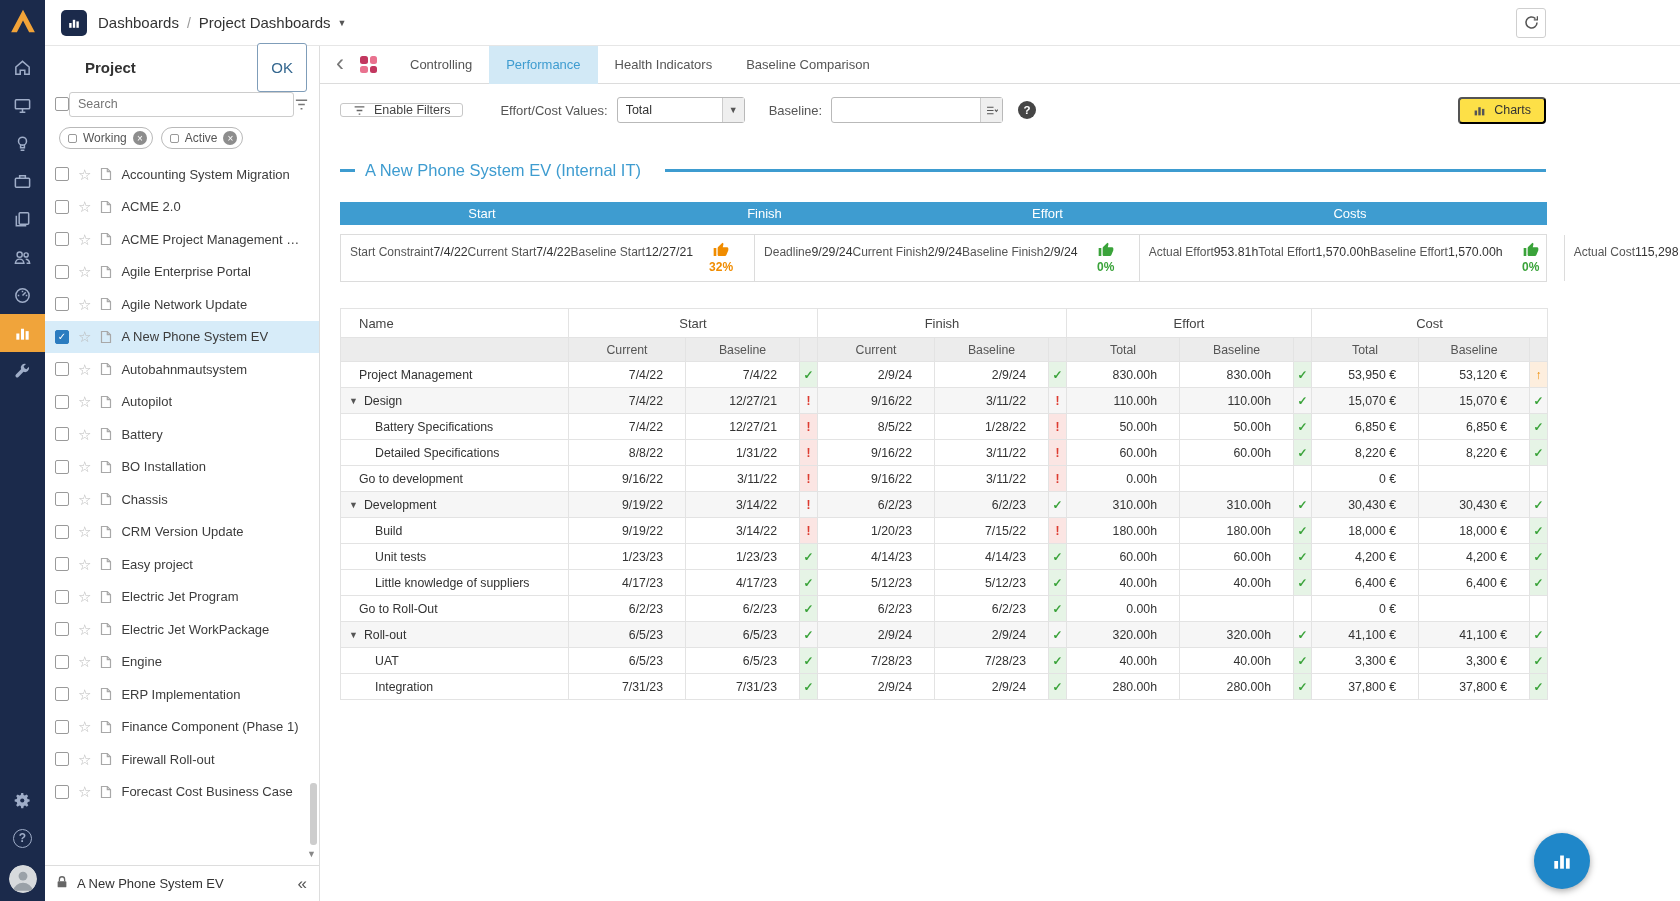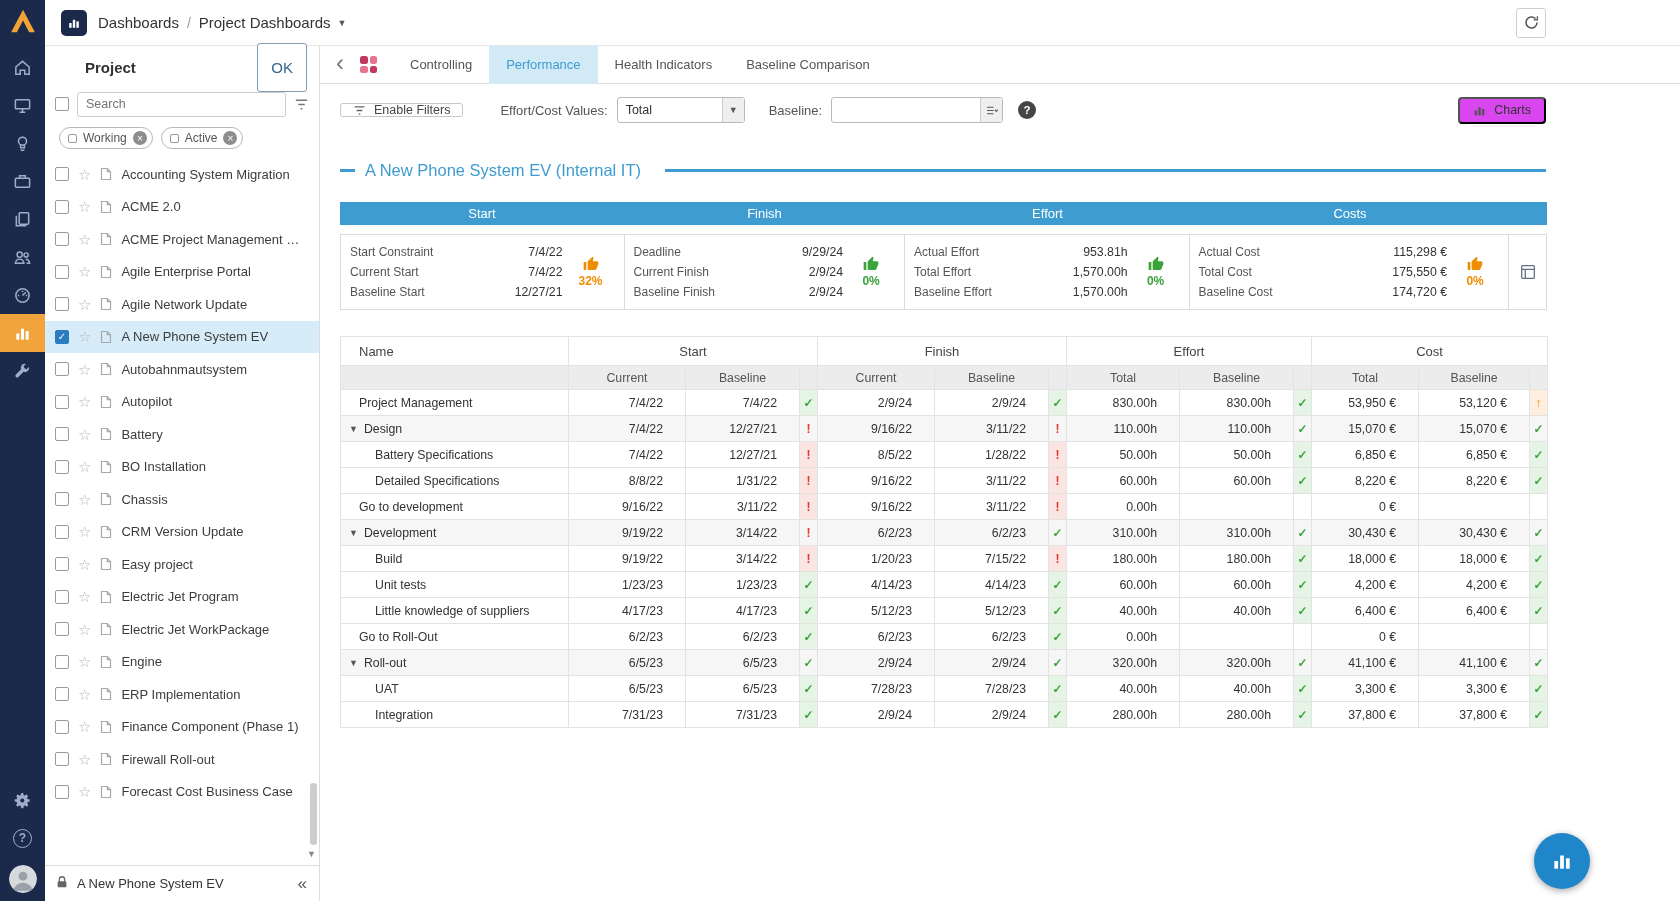--- a/index.html
+++ b/index.html
@@ -23,21 +23,21 @@
 .bc-sep{color:#999;margin:0 8px;font-size:14px}
 .bc-current{display:flex;align-items:center;cursor:pointer}
 .bc-chev{font-size:9px;color:#555;margin-left:7px}
 .refresh{margin-left:auto;width:30px;height:30px;border:1px solid #cfcfcf;border-radius:3px;background:#fff;display:flex;align-items:center;justify-content:center;cursor:pointer}
 
 
 .sidebar{grid-column:2;grid-row:2;border-right:1px solid #ddd;display:flex;flex-direction:column;background:#fff;position:relative}
 .sb-head{display:flex;align-items:center;height:42px;padding:0 12px 0 40px}
 .sb-title{font-size:15px;font-weight:bold;color:#333}
 .ok-btn{margin-left:auto;border:1px solid #7f9db9;background:#fff;color:#34678f;font-size:15px;padding:15px 13px;border-radius:3px;cursor:pointer}
-.sb-search{display:flex;align-items:center;gap:8px;padding:0 10px;height:32px}
+.sb-search{display:flex;align-items:center;gap:0;padding:0 10px;height:32px}
 .cb{width:14px;height:14px;border:1px solid #9a9a9a;border-radius:2px;background:#fff;display:inline-flex;align-items:center;justify-content:center;flex:none;font-size:10px;color:#fff;cursor:pointer}
 .cb.checked{background:#2b7cc0;border-color:#2b7cc0}
 .search-input{flex:1;border:1px solid #ccc;border-radius:3px;height:25px;padding:0 8px;font-size:12.5px;color:#333;outline:none;min-width:0}
 .filter-ico{flex:none;cursor:pointer;display:flex}
 .sb-chips{display:flex;gap:8px;padding:7px 12px 9px 14px}
 .chip{display:inline-flex;align-items:center;gap:6px;border:1px solid #b9b9b9;border-radius:12px;height:22px;padding:0 5px 0 8px;font-size:12px;color:#555;background:#fff;cursor:pointer}
 .chip-ico{width:9px;height:9px;border:1.3px solid #999;border-radius:2px}
 .chip-x{width:14px;height:14px;border-radius:50%;background:#8d8d8d;color:#fff;font-size:10px;display:flex;align-items:center;justify-content:center;cursor:pointer}
 .proj-list{flex:1;overflow:hidden}
 .proj-row{display:flex;align-items:center;gap:9px;height:32.5px;padding:0 12px 0 10px;cursor:pointer;font-size:13px;color:#3c3c3c;white-space:nowrap}
@@ -64,34 +64,34 @@
 .toolbar{display:flex;align-items:center;margin-top:11px;height:30px}
 .btn-outline{display:inline-flex;align-items:center;gap:8px;border:1px solid #c7c7c7;border-radius:3px;height:14px;padding:0 12px;font-size:12.5px;color:#444;background:#fff;cursor:pointer;white-space:nowrap}
 .tb-label{font-size:13px;color:#555;margin-left:37px;margin-right:9px;white-space:nowrap}
 .tb-label2{margin-left:24px}
 .select{display:flex;align-items:center;border:1px solid #b9b9b9;border-radius:3px;height:26px;background:#fff;cursor:pointer}
 .sel-text{padding:0 8px;font-size:12.5px;color:#333;flex:1;white-space:nowrap}
 .sel-arrow{width:22px;height:100%;display:flex;align-items:center;justify-content:center;color:#555;font-size:9px;background:#efefef;border-left:1px solid #ccc}
 .sel-total{width:128px}
 .sel-baseline{width:172px}
 .help{width:18px;height:18px;border-radius:50%;background:#454545;color:#fff;font-size:11.5px;font-weight:bold;display:flex;align-items:center;justify-content:center;margin-left:15px;cursor:pointer;flex:none}
-.charts-btn{margin-left:auto;display:inline-flex;align-items:center;gap:8px;background:#d946ef;border-radius:4px;height:27px;padding:0 13px;font-size:12.5px;color:#333;cursor:pointer;white-space:nowrap}
+.charts-btn{margin-left:auto;display:inline-flex;align-items:center;gap:8px;background:#fde047;border-radius:4px;height:27px;padding:0 13px;font-size:12.5px;color:#333;cursor:pointer;white-space:nowrap}
 
 .sec-title{display:flex;align-items:center;margin-top:36px;color:#3e9cd0}
 .sec-dash{width:15px;height:3px;background:#3e9cd0;margin-right:10px;flex:none}
 .sec-text{font-size:16.5px;margin-right:24px;white-space:nowrap}
 .sec-line{flex:1;height:3px;background:#3e9cd0}
 
 
 .sum{width:1207px;margin-top:22px}
 .sum-bar{display:grid;grid-template-columns:284fr 281fr 285fr 320fr 37fr;background:#3e9cd0;height:23px}
 .sum-h{color:#fff;font-size:13px;display:flex;align-items:center;justify-content:center}
 .sum-body{display:grid;grid-template-columns:284fr 281fr 285fr 320fr 37fr;border:1px solid #dcdcdc;margin-top:9px}
 .sum-panel{border-right:1px solid #dcdcdc;padding:7px 9px;display:flex;gap:4px}
-.sum-rows{flex:1;display:flex;flex-direction:column;justify-content:space-between}
+.sum-rows{flex:1;display:flex;flex-direction:row;justify-content:space-between}
 .sum-row{display:flex;justify-content:space-between;align-items:center;height:20px}
 .sum-label{font-size:12px;color:#555;white-space:nowrap}
 .sum-val{font-size:12.3px;color:#333;white-space:nowrap}
 .sum-badge{width:48px;display:flex;flex-direction:column;align-items:center;justify-content:center;gap:2px}
 .sum-badge svg{width:16px;height:16px;fill:currentColor}
 .sum-badge .pct{font-size:12px;font-weight:bold}
 .sum-badge.good{color:#3aa33a}
 .sum-badge.warning{color:#f08c00}
 .sum-icon-cell{display:flex;align-items:center;justify-content:center;cursor:pointer}
 

